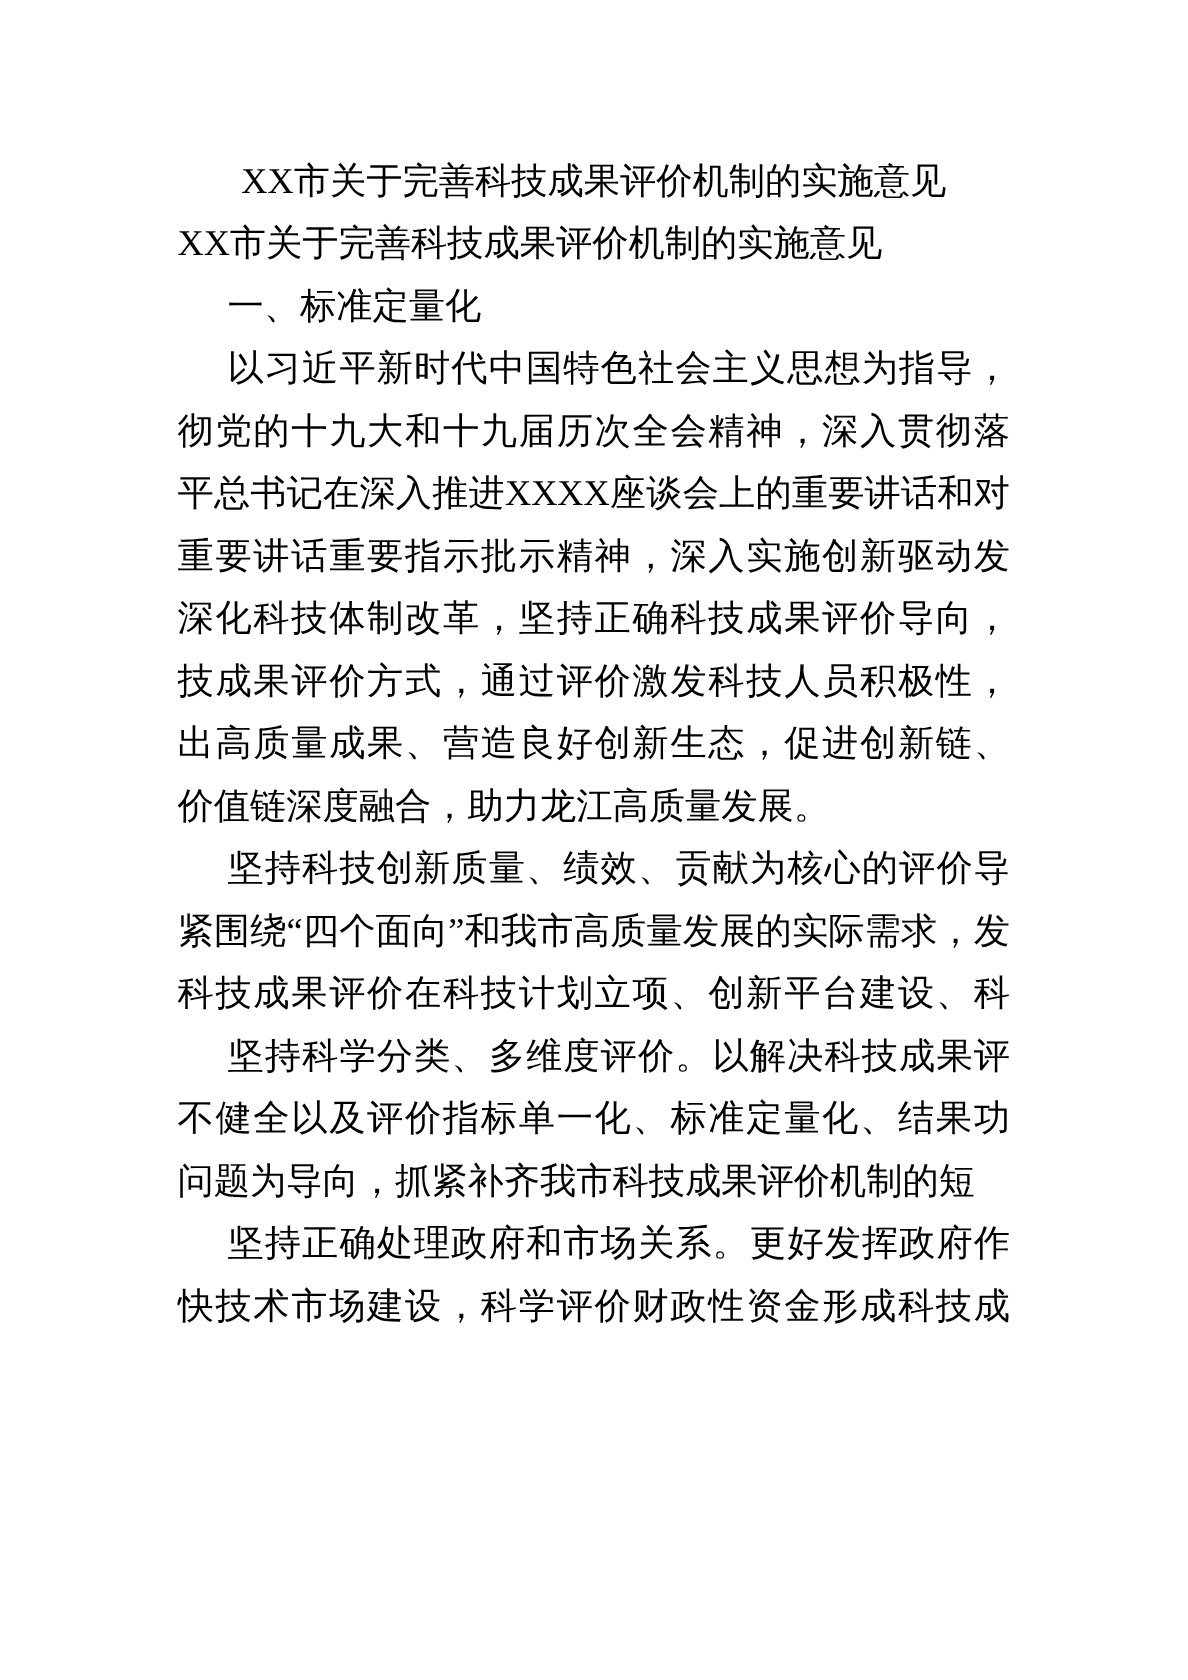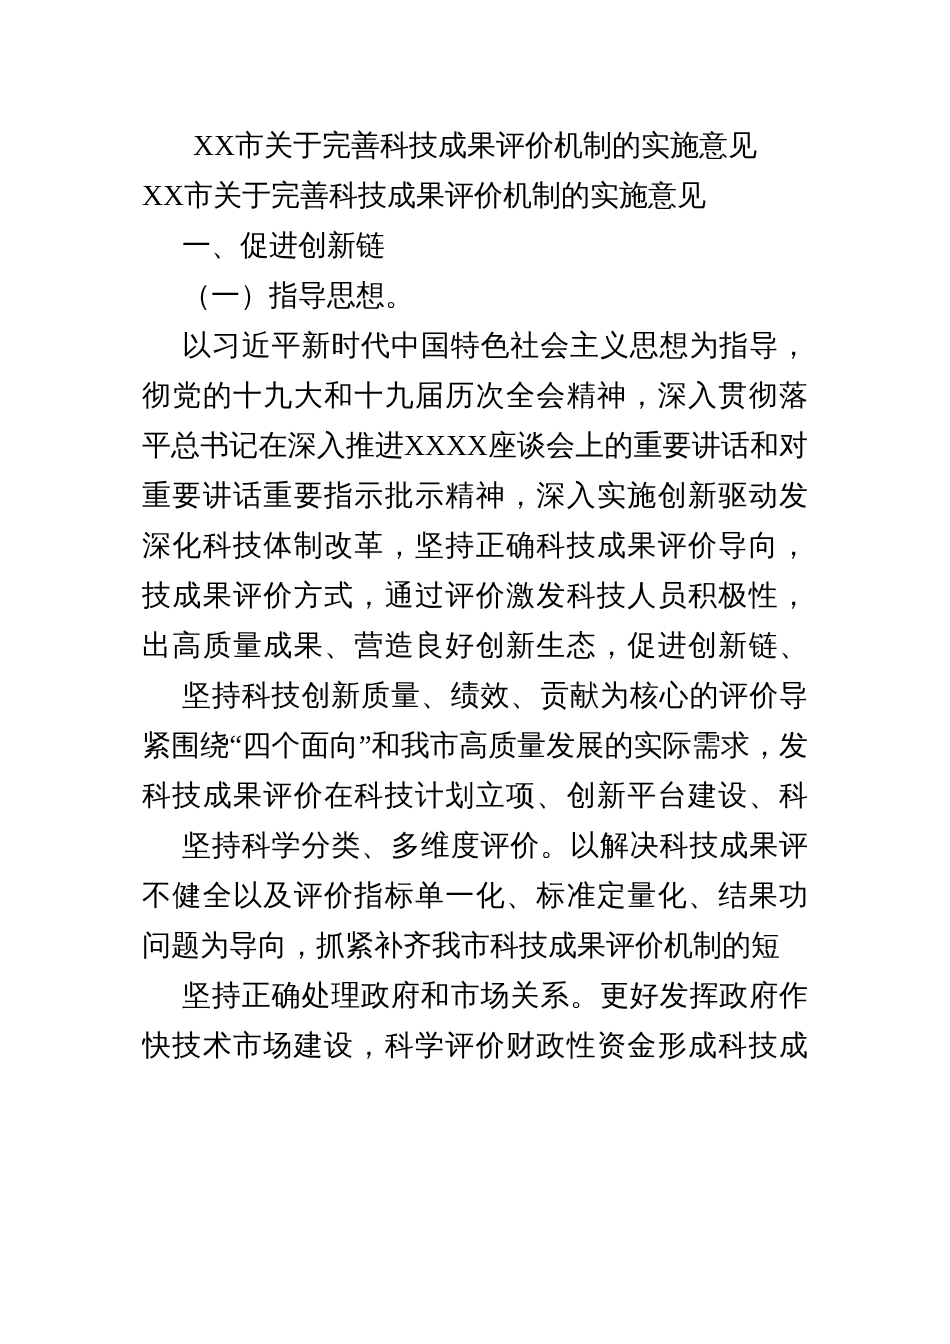--- a/index.html
+++ b/index.html
@@ -59,35 +59,33 @@
 
     <div class="para">
       <div class="line center">XX市关于完善科技成果评价机制的实施意见</div>
     </div>
 
     <div class="para">
       <div class="line">XX市关于完善科技成果评价机制的实施意见</div>
     </div>
 
     <div class="para">
-      <div class="line ind">一、促进创新链</div>
+      <div class="line ind">一、标准定量化</div>
     </div>
 
-    <div class="para">
-      <div class="line ind">（一）指导思想。</div>
-    </div>
 
     <div class="para">
       <div class="line ind fill">以习近平新时代中国特色社会主义思想为指导，深入贯</div>
       <div class="line fill">彻党的十九大和十九届历次全会精神，深入贯彻落实习近</div>
       <div class="line fill">平总书记在深入推进XXXX座谈会上的重要讲话和对我市</div>
       <div class="line fill">重要讲话重要指示批示精神，深入实施创新驱动发展战略</div>
       <div class="line fill">深化科技体制改革，坚持正确科技成果评价导向，创新科</div>
       <div class="line fill">技成果评价方式，通过评价激发科技人员积极性，推动产</div>
       <div class="line fill">出高质量成果、营造良好创新生态，促进创新链、产业链</div>
+      <div class="line">价值链深度融合，助力龙江高质量发展。</div>
     </div>
 
 
     <div class="para">
       <div class="line ind fill">坚持科技创新质量、绩效、贡献为核心的评价导向。紧</div>
       <div class="line fill">紧围绕“四个面向”和我市高质量发展的实际需求，发挥</div>
       <div class="line fill">科技成果评价在科技计划立项、创新平台建设、科技成果</div>
     </div>
 
     <div class="para">

